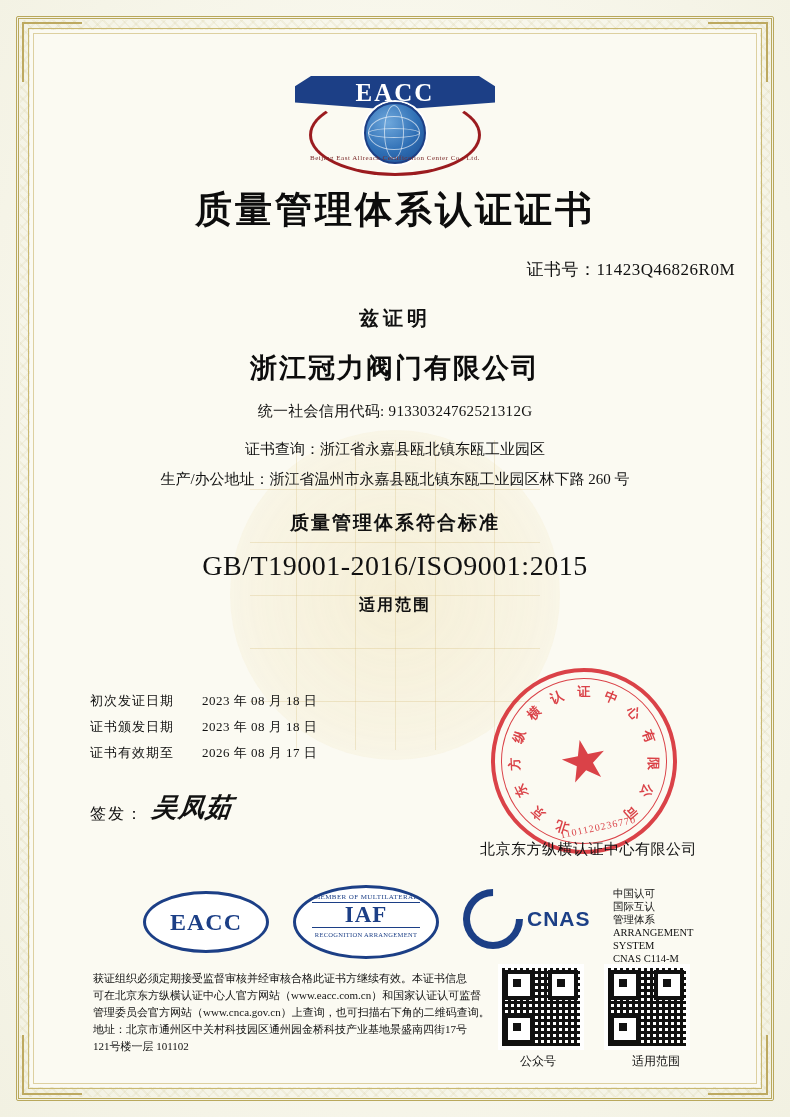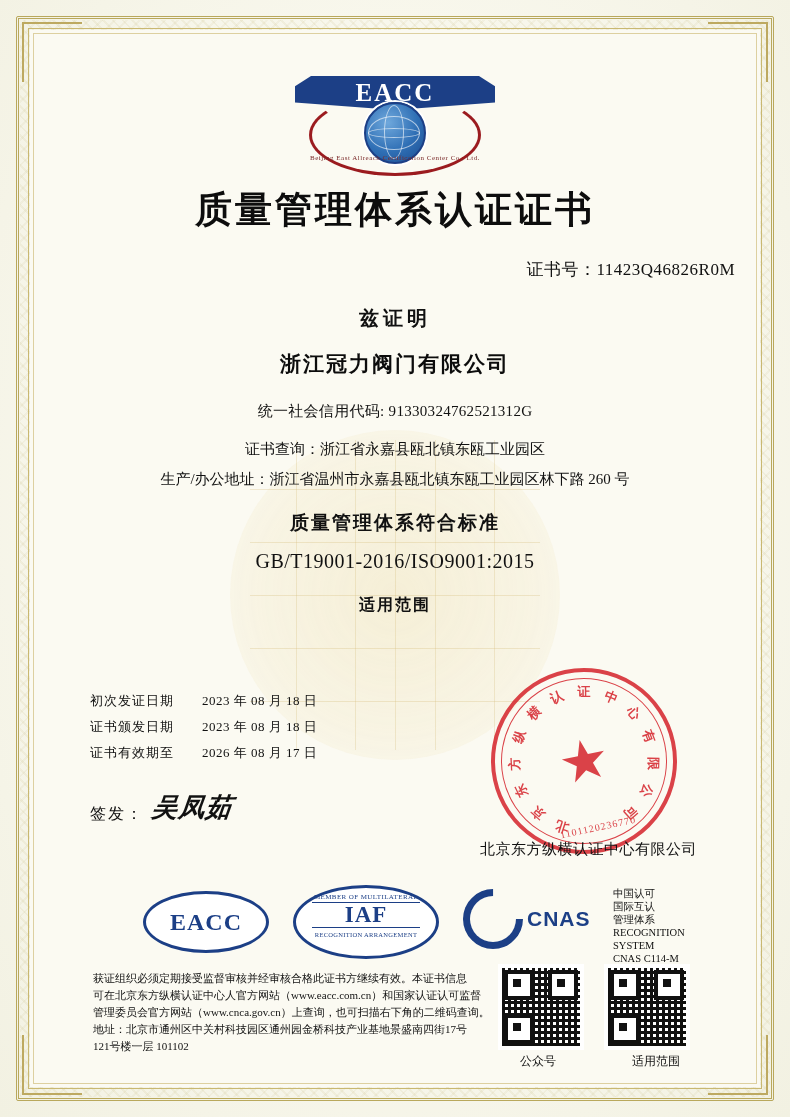--- a/index.html
+++ b/index.html
@@ -103,28 +103,28 @@
     font-family:"DejaVu Sans", sans-serif;
     font-weight:bold;font-size:37px;letter-spacing:3px;color:#0d0d0d;
   }
   .cert-no{
     position:absolute;right:10px;top:218px;
     font-size:17px;color:#111;letter-spacing:.5px;
   }
   .center-line{text-align:center;position:absolute;left:0;right:0;}
   .hereby{top:265px;font-size:20px;letter-spacing:4px;color:#111;font-weight:bold;}
   .company{
-    top:310px;font-size:21px;font-weight:bold;letter-spacing:2px;color:#0c0c0c;
+    top:310px;font-size:27px;font-weight:bold;letter-spacing:2px;color:#0c0c0c;
     font-family:"DejaVu Sans", sans-serif;
   }
   .credit-code{top:362px;font-size:15px;color:#111;letter-spacing:.3px;}
   .addr1{top:400px;font-size:15px;color:#111;}
   .addr2{top:430px;font-size:15px;color:#111;}
   .conform{top:470px;font-size:19px;font-weight:bold;letter-spacing:2px;color:#111;}
-  .standard{top:510px;font-size:20px;color:#111;letter-spacing:.5px;}
+  .standard{top:510px;font-size:28px;color:#111;letter-spacing:.5px;}
   .scope-label{top:555px;font-size:16px;font-weight:bold;letter-spacing:2px;color:#111;}
   .scope-text{top:590px;font-size:18px;font-weight:bold;letter-spacing:1px;color:#111;}
 
   .dates{
     position:absolute;left:45px;top:648px;font-size:13px;color:#111;line-height:26px;
   }
   .dates .row{display:flex;}
   .dates .lbl{width:112px;letter-spacing:1px;}
   .dates .val{letter-spacing:.5px;}
 
@@ -340,21 +340,21 @@
         <div class="bot">RECOGNITION ARRANGEMENT</div>
       </div>
       <div class="badge-cnas">
         <div class="cnas-mark"></div>
         <div class="cnas-text">CNAS</div>
       </div>
       <div class="cnas-side">
         <div>中国认可</div>
         <div>国际互认</div>
         <div>管理体系</div>
-        <div>RECOGNITION SYSTEM</div>
+        <div>ARRANGEMENT SYSTEM</div>
         <div>CNAS C114-M</div>
       </div>
     </div>
 
     <div class="footer">
       <span class="ln">获证组织必须定期接受监督审核并经审核合格此证书方继续有效。本证书信息</span>
       <span class="ln">可在北京东方纵横认证中心人官方网站（www.eacc.com.cn）和国家认证认可监督</span>
       <span class="ln">管理委员会官方网站（www.cnca.gov.cn）上查询，也可扫描右下角的二维码查询。</span>
       <span class="ln">地址：北京市通州区中关村科技园区通州园金桥科技产业基地景盛南四街17号</span>
       <span class="ln">121号楼一层 101102</span>

